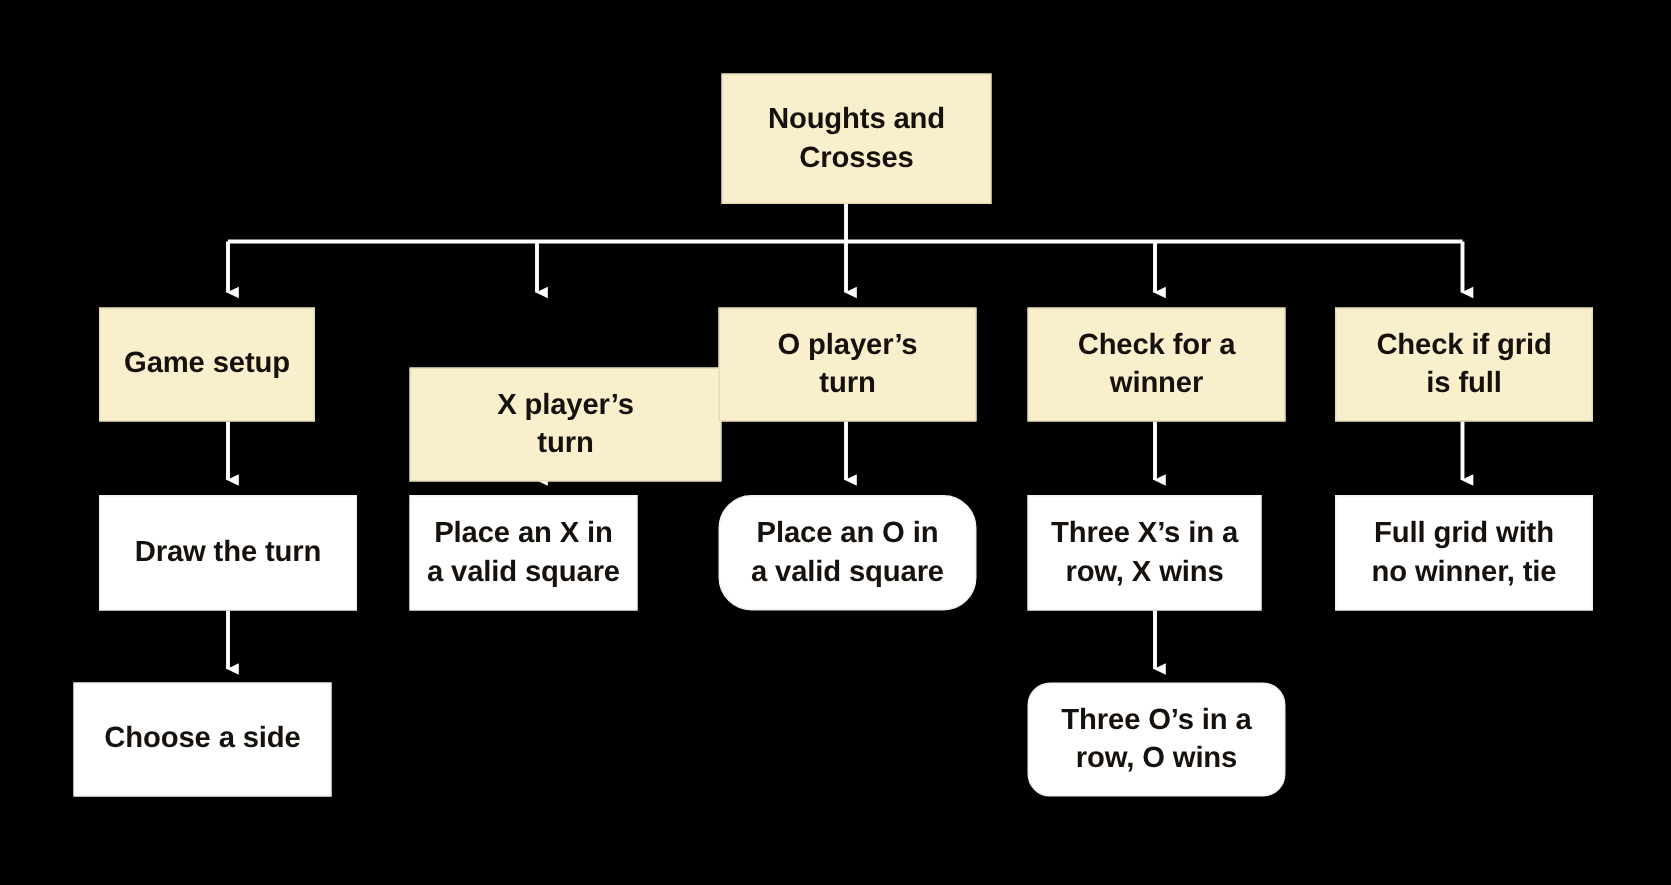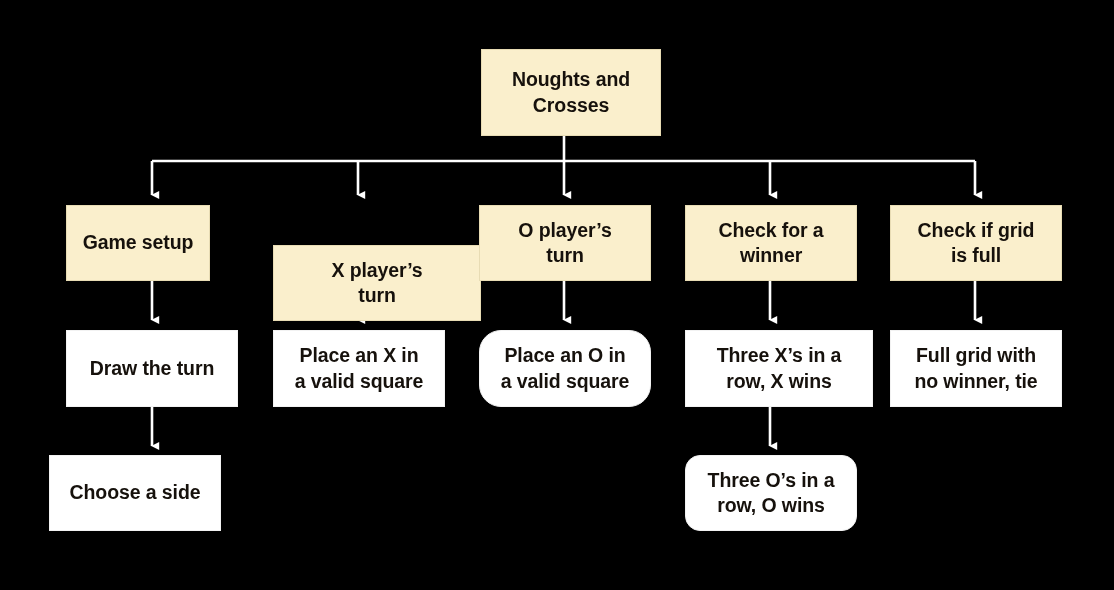--- a/index.html
+++ b/index.html
@@ -113,31 +113,31 @@
 
   <div class="node cream" style="left:890px; top:205px; width:172px; height:76px;">
     <span class="label">Check if grid
 is full</span>
   </div>
 
   <div class="node white" style="left:66px; top:330px; width:172px; height:77px;">
     <span class="label">Draw the turn</span>
   </div>
 
-  <div class="node white" style="left:273px; top:330px; width:172px; height:77px;">
+  <div class="node white" style="left:273px; top:330px; width:152px; height:77px;">
     <span class="label">Place an X in
 a valid square</span>
   </div>
 
   <div class="node white" style="left:479px; top:330px; width:172px; height:77px;border-radius:22px;">
     <span class="label">Place an O in
 a valid square</span>
   </div>
 
-  <div class="node white" style="left:685px; top:330px; width:188px; height:77px;">
+  <div class="node white" style="left:685px; top:330px; width:156px; height:77px;">
     <span class="label">Three X’s in a
 row, X wins</span>
   </div>
 
   <div class="node white" style="left:890px; top:330px; width:172px; height:77px;">
     <span class="label">Full grid with
 no winner, tie</span>
   </div>
 
   <div class="node white" style="left:49px; top:455px; width:172px; height:76px;">

